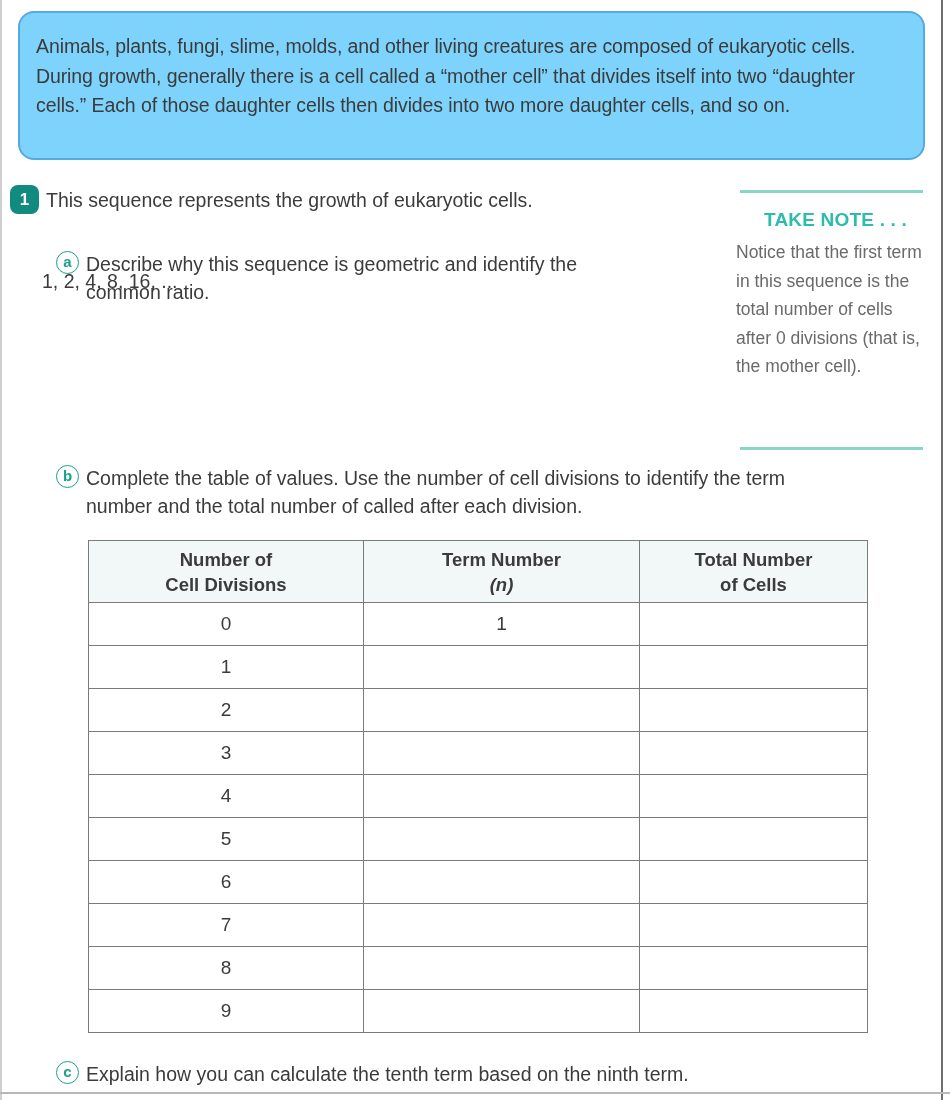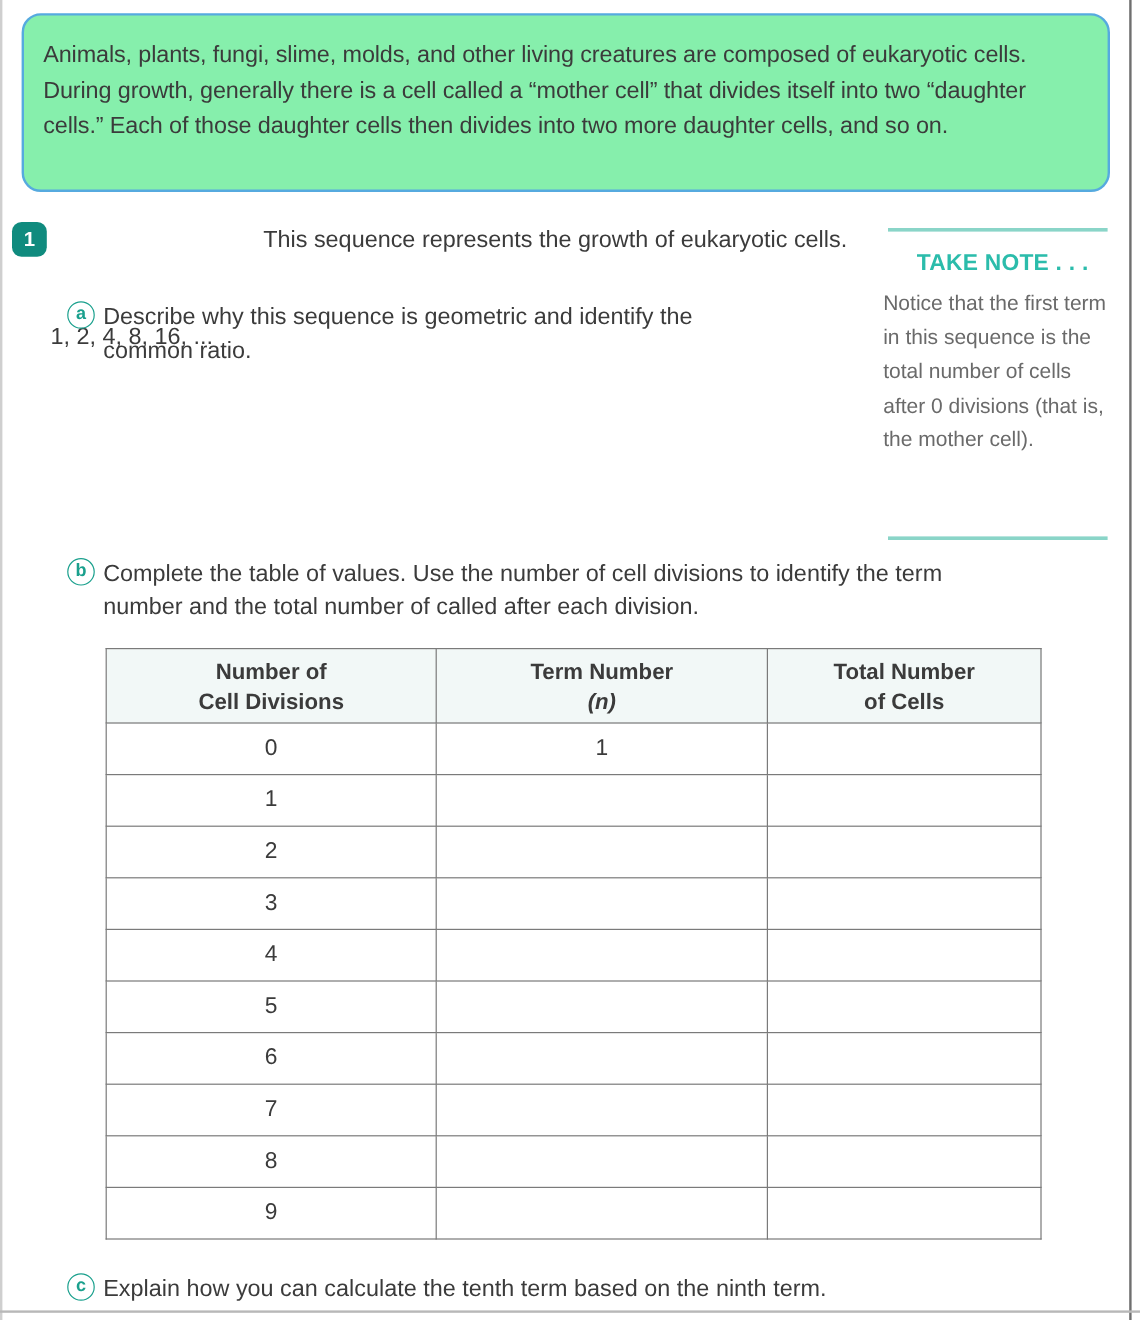--- a/index.html
+++ b/index.html
@@ -43,21 +43,21 @@
   
   .intro-box {
     position: absolute;
     left: 18px;
     top: 11px;
     width: 907px;
     height: 149px;
     box-sizing: border-box;
     border: 2px solid #56aadf;
     border-radius: 16px;
-    background: #86efac;
+    background: #7dd3fc;
   }
   .intro-text {
     position: absolute;
     left: 16px;
     top: 19px;
     width: 866px;
     font-size: 19.5px;
     line-height: 29.5px;
     color: #3b3b3b;
     letter-spacing: -0.1px;
@@ -79,21 +79,20 @@
     text-align: center;
   }
   .q-stem {
     position: absolute;
     left: 46px;
     top: 187px;
     width: 660px;
     font-size: 19.5px;
     line-height: 27px;
     color: #3b3b3b;
-    text-align: right;
   }
   .seq-line {
     position: absolute;
     left: 42px;
     top: 224px;
     font-size: 19.5px;
     line-height: 27px;
     color: #3b3b3b;
     margin-top: 44px;
   }

